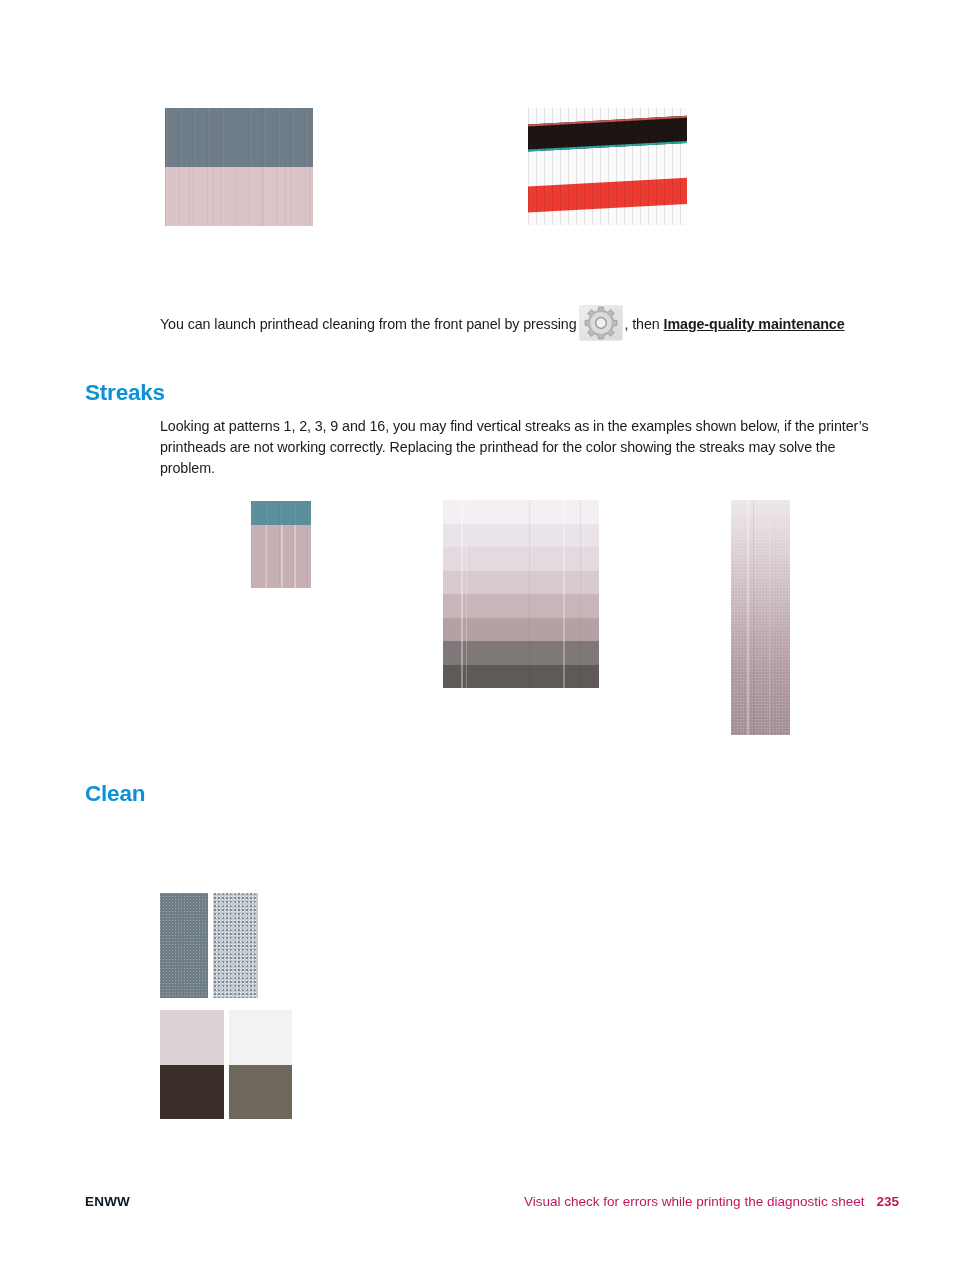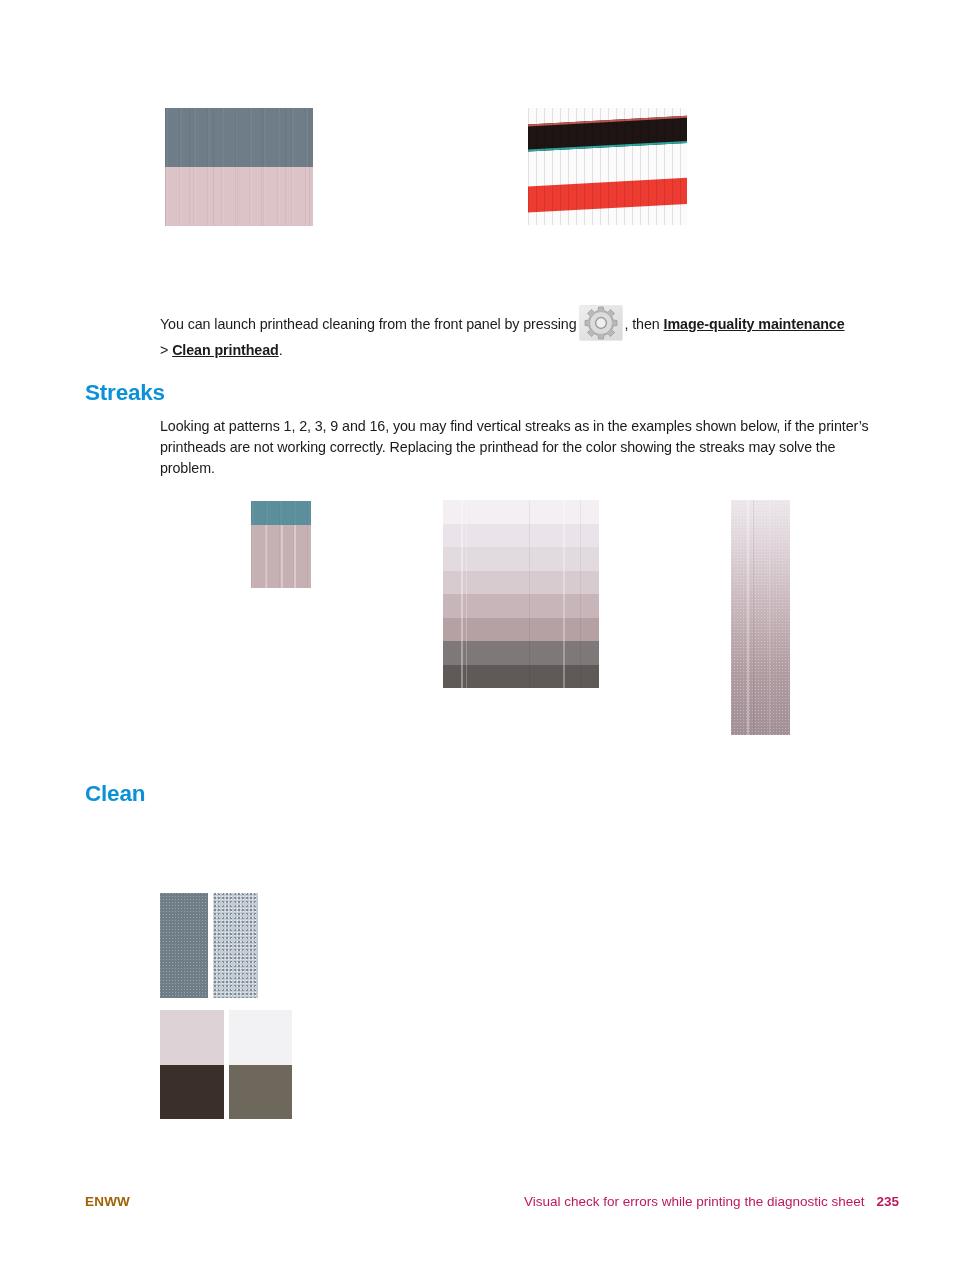--- a/index.html
+++ b/index.html
@@ -82,21 +82,21 @@
     left: 0;
     width: 954px;
     height: 20px;
     font-size: 13.5px;
   }
   .footer-left {
     position: absolute;
     left: 85px;
     top: 0;
     font-weight: bold;
-    color: #a16207;
+    color: #0f172a;
     letter-spacing: 0.2px;
   }
   .footer-right {
     position: absolute;
     right: 55px;
     top: 0;
     color: #be185d;
     white-space: nowrap;
   }
   .footer-right .pg {
@@ -294,23 +294,20 @@
           <g fill="#b9b9b9" stroke="#8f8f8f" stroke-width="0.6">
             <path d="M -12.2 -3.0 A 12.6 12.6 0 0 1 -10.6 -7.0 L -13.6 -9.4 L -9.4 -13.6 L -7.0 -10.6 A 12.6 12.6 0 0 1 -3.0 -12.2 L -2.4 -16.0 L 2.4 -16.0 L 3.0 -12.2 A 12.6 12.6 0 0 1 7.0 -10.6 L 9.4 -13.6 L 13.6 -9.4 L 10.6 -7.0 A 12.6 12.6 0 0 1 12.2 -3.0 L 16.0 -2.4 L 16.0 2.4 L 12.2 3.0 A 12.6 12.6 0 0 1 10.6 7.0 L 13.6 9.4 L 9.4 13.6 L 7.0 10.6 A 12.6 12.6 0 0 1 3.0 12.2 L 2.4 16.0 L -2.4 16.0 L -3.0 12.2 A 12.6 12.6 0 0 1 -7.0 10.6 L -9.4 13.6 L -13.6 9.4 L -10.6 7.0 A 12.6 12.6 0 0 1 -12.2 3.0 L -16.0 2.4 L -16.0 -2.4 Z"></path>
           </g>
           <circle r="11.4" fill="#dcdcdc" stroke="#a8a8a8" stroke-width="0.7"></circle>
           <circle r="5.4" fill="#efefef" stroke="#9d9d9d" stroke-width="1.5"></circle>
         </g>
       </svg>
     </span><span>, then </span><b>Image-quality maintenance</b>
   </div>
 
-  <div class="body-text para-3">
-    <span>&gt; </span><b>Clean printhead</b><span>.</span>
-  </div>
 
   <div class="heading heading-streaks">Streaks</div>
   <div class="body-text para-streaks">Looking at patterns 1, 2, 3, 9 and 16, you may find vertical streaks as in the examples shown below, if the printer’s printheads are not working correctly. Replacing the printhead for the color showing the streaks may solve the problem.</div>
 
   <div class="sample vband grainy" id="sample-streaks-teal-mauve">
     <div class="teal"></div>
     <div class="mauve"></div>
     <div class="streak" style="left:14px;"></div>
     <div class="streak" style="left:30px;"></div>
     <div class="streak" style="left:43px;"></div>

